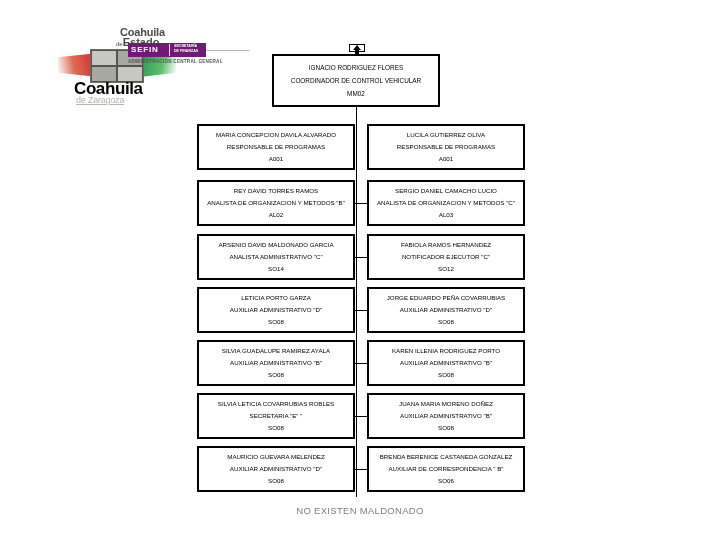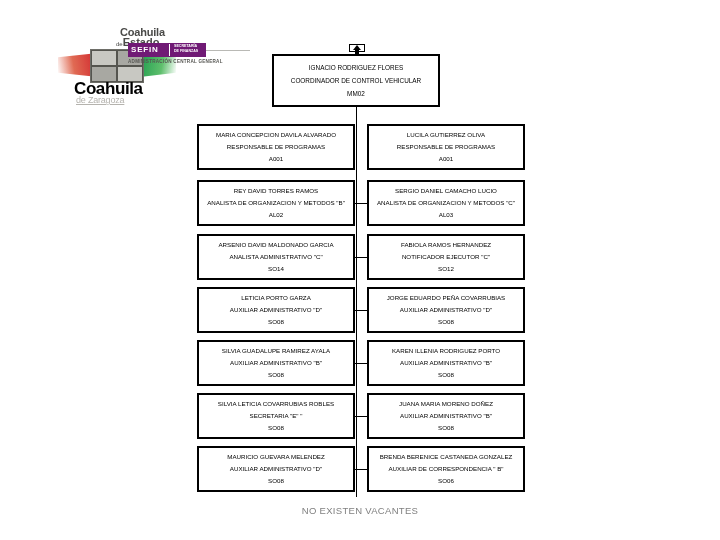--- a/index.html
+++ b/index.html
@@ -407,13 +407,13 @@
   </div>
   <div class="node" style="left:367px; top:446px; width:158px; height:46px;">
     <div class="nm">BRENDA BERENICE CASTANEDA GONZALEZ</div>
     <div class="ps">AUXILIAR DE CORRESPONDENCIA " B"</div>
     <div class="cd">SO06</div>
   </div>
   <div class="hline" style="left:355px; top:469px; width:12px;"></div>
 
 </div>
 
-<div id="footer-note">NO EXISTEN VACANTES</div>
+<div id="footer-note">NO EXISTEN MALDONADO</div>
 
 </body></html>

